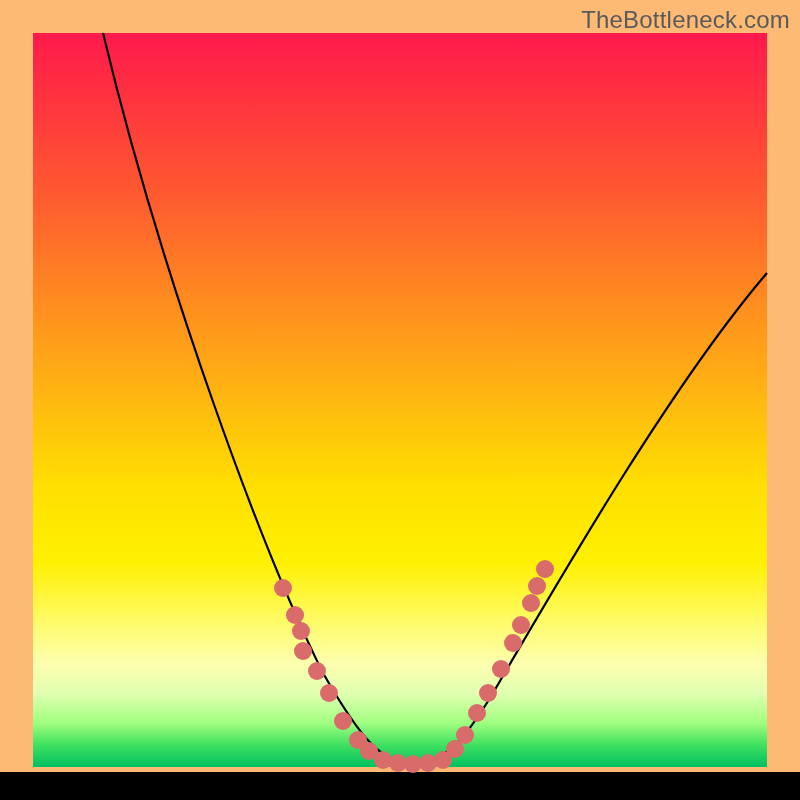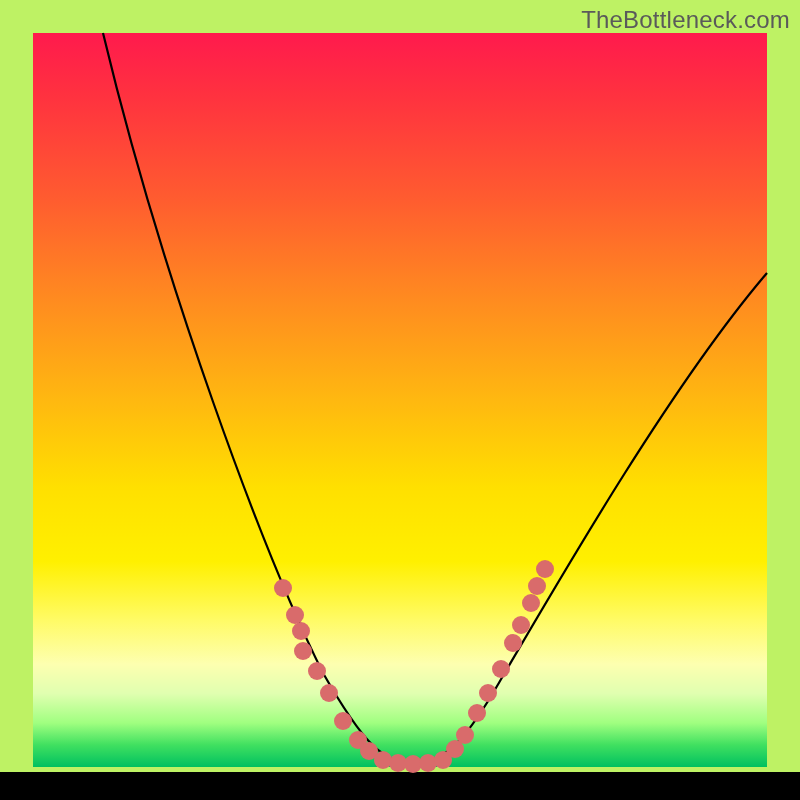--- a/index.html
+++ b/index.html
@@ -10,21 +10,21 @@
     overflow: hidden;
     background: #000;
     font-family: Arial, Helvetica, sans-serif;
   }
   .frame {
     position: absolute;
     left: 0;
     top: 0;
     width: 800px;
     height: 772px;
-    background: #bef264;
+    background: #fdba74;
   }
   .plot {
     position: absolute;
     left: 33px;
     top: 33px;
     width: 734px;
     height: 734px;
     
     background: linear-gradient(
       to bottom,

